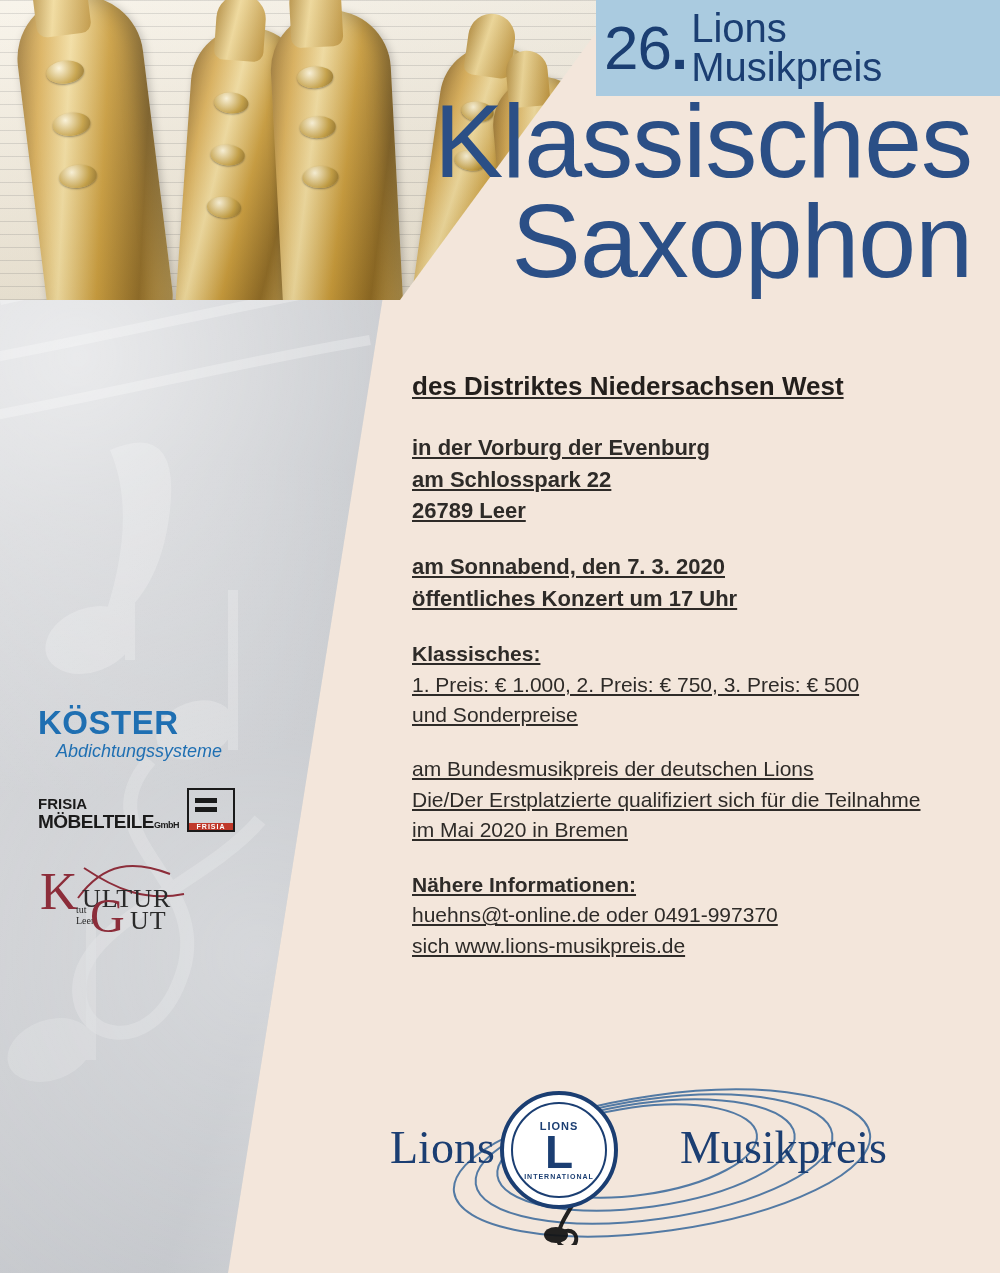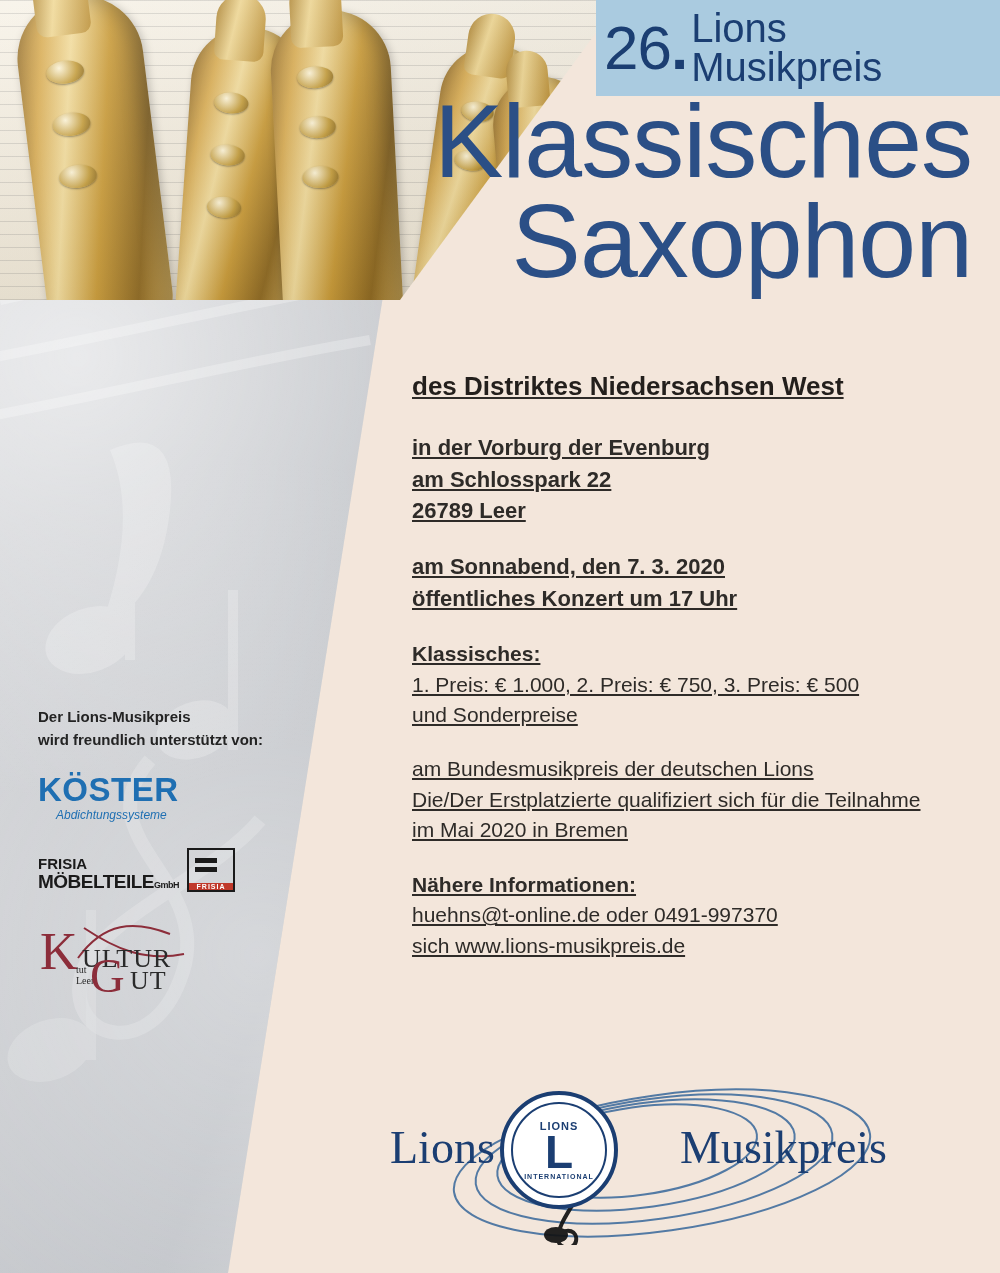--- a/index.html
+++ b/index.html
@@ -191,21 +191,21 @@
     margin-bottom: 22px;
   }
   .logo-koester {
     font-size: 33px;
     font-weight: 700;
     color: #1f6fb2;
     letter-spacing: 0.5px;
     line-height: 1;
   }
   .logo-koester-sub {
-    font-size: 12px;
+    font-size: 18px;
     font-style: italic;
     color: #1f6fb2;
     margin-top: 2px;
     margin-bottom: 26px;
     padding-left: 18px;
   }
   .logo-frisia {
     display: flex;
     align-items: flex-end;
     margin-bottom: 30px;
@@ -440,24 +440,20 @@
     </div>
 
     <div class="b-block">
       <span class="b-line b-head">Nähere Informationen:</span>
       <span class="b-line">huehns@t-online.de oder 0491-997370</span>
       <span class="b-line">sich www.lions-musikpreis.de</span>
     </div>
   </div>
 
   <div class="sponsors">
-    <div class="sponsor-intro">
-      <span class="b-line">Der Lions-Musikpreis</span>
-      <span class="b-line">wird freundlich unterstützt von:</span>
-    </div>
 
     <div>
       <div class="logo-koester">KÖSTER</div>
       <div class="logo-koester-sub">Abdichtungssysteme</div>
     </div>
 
     <div class="logo-frisia">
       <div class="frisia-text">
         <span class="b-line">FRISIA</span>
         <span class="b-line l2"><span>MÖBELTEILE</span><span class="gmbh">GmbH</span></span>

